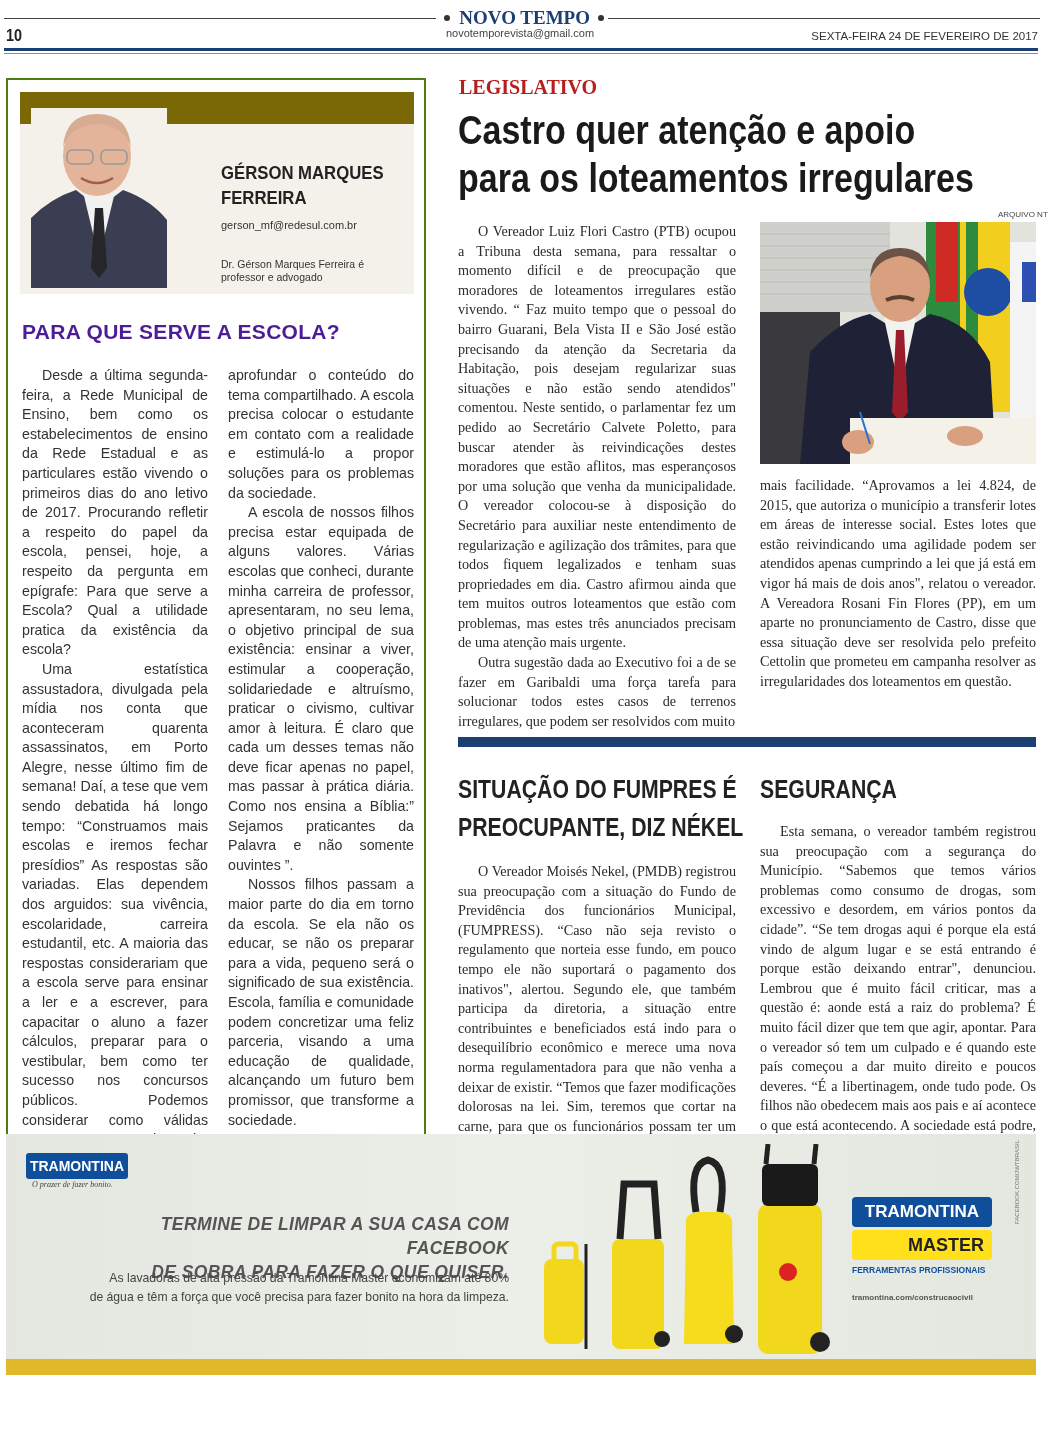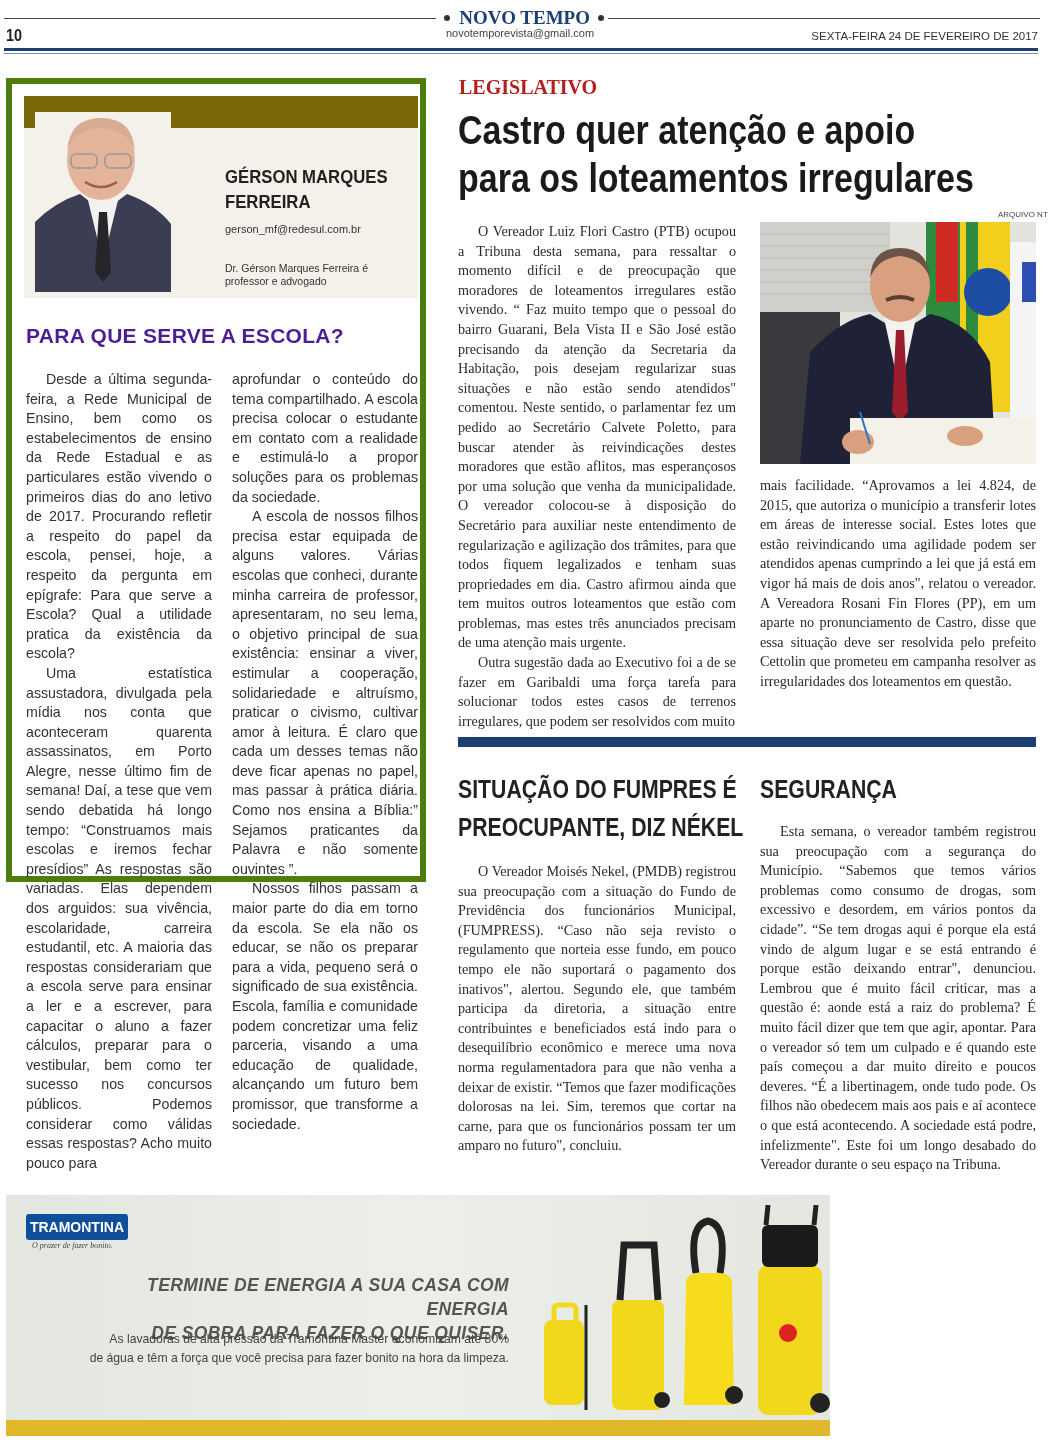--- a/index.html
+++ b/index.html
@@ -14,21 +14,21 @@
   .mh-dot { position: absolute; top: 15px; width: 6px; height: 6px; border-radius: 50%; background: #333; }
   .mh-title { position: absolute; left: 456px; top: 7px; width: 134px; text-align: right;
     font-family: "Liberation Serif", serif; font-weight: bold; font-size: 19px; color: #1c3f73; }
   .mh-page { position: absolute; left: 6px; top: 26px; font-size: 17px; font-weight: bold; color: #222; transform: scaleX(0.85); transform-origin: left; }
   .mh-email { position: absolute; left: 420px; top: 27px; width: 200px; text-align: center; font-size: 11px; color: #444; }
   .mh-date { position: absolute; right: 20px; top: 30px; font-size: 11.5px; color: #333; }
   .mh-rule1 { position: absolute; left: 4px; top: 48px; width: 1034px; height: 3px; background: #1c3f73; }
   .mh-rule2 { position: absolute; left: 4px; top: 53px; width: 1034px; height: 1px; background: #7a8fb0; }
 
   
-  .col-box { position: absolute; left: 6px; top: 78px; width: 420px; height: 804px; border: 6px solid #4d7c0f; background: #fff; }
+  .col-box { position: absolute; left: 6px; top: 78px; width: 420px; height: 1092px; border: 2px solid #4d7c0f; background: #fff; }
   .author-card { position: absolute; left: 12px; top: 12px; width: 394px; height: 202px; background: #f3f1ea; }
   .author-bar { position: absolute; left: 0; top: 0; width: 394px; height: 32px; background: #7a6705; }
   .author-photo { position: absolute; left: 11px; top: 16px; width: 136px; height: 180px; overflow: hidden; }
   .author-name { position: absolute; left: 201px; top: 68px; font-size: 19px; line-height: 25px; font-weight: bold; color: #222; transform: scaleX(0.88); transform-origin: left; }
   .author-email { position: absolute; left: 201px; top: 127px; font-size: 11px; color: #333; }
   .author-bio { position: absolute; left: 201px; top: 166px; font-size: 10.5px; line-height: 13px; color: #333; width: 170px; }
   .col-headline { position: absolute; left: 14px; top: 240px; font-size: 21px; color: #4c1d95; letter-spacing: 0.3px; }
 
   .col-text { position: absolute; top: 286px; width: 186px; font-size: 14.2px; line-height: 19.6px; color: #333; text-align: justify; }
   .col-text.a { left: 14px; }
@@ -50,21 +50,21 @@
 
   .blue-rule { position: absolute; left: 458px; top: 737px; width: 578px; height: 10px; background: #1c3f73; }
 
   .sub-headline { position: absolute; font-size: 25px; line-height: 38px; color: #222; transform: scaleX(0.85); transform-origin: left; white-space: nowrap; }
   .fumpres-h { left: 458px; top: 770px; }
   .seg-h { left: 760px; top: 770px; }
   .fumpres-text { left: 458px; top: 862px; width: 278px; }
   .seg-text { left: 760px; top: 822px; width: 276px; }
 
   
-  .ad { position: absolute; left: 6px; top: 1195px; width: 824px; height: 241px; background: linear-gradient(90deg, #e4e7e0, #eceee8 50%, #e4e7e0); overflow: hidden; }
+  .ad { position: absolute; left: 6px; top: 1134px; width: 1030px; height: 241px; background: linear-gradient(90deg, #e4e7e0, #eceee8 50%, #e4e7e0); overflow: hidden; }
   .ad-bottom { position: absolute; left: 0; top: 225px; width: 1030px; height: 16px; background: #e0b92b; }
   .ad-logo { position: absolute; left: 20px; top: 19px; width: 102px; height: 26px; background: #0f4e9a; border-radius: 3px; color: #fff; font-weight: bold; font-size: 14px; line-height: 26px; text-align: center; }
   .ad-tag { position: absolute; left: 26px; top: 46px; font-family: "Liberation Serif", serif; font-style: italic; font-size: 8px; color: #444; }
   .ad-head { position: absolute; left: 60px; top: 78px; width: 443px; text-align: right; font-weight: bold; font-style: italic; font-size: 17.5px; line-height: 24px; color: #555; letter-spacing: 0.4px; }
   .ad-body { position: absolute; left: 30px; top: 135px; width: 473px; text-align: right; font-size: 12.2px; line-height: 19px; color: #444; }
   .ad-products { position: absolute; left: 530px; top: 10px; width: 300px; height: 215px; }
   .ad-brand { position: absolute; left: 846px; top: 63px; width: 140px; }
   .ad-brand .b1 { height: 30px; background: #0f4e9a; border-radius: 4px; color: #fff; font-weight: bold; font-size: 17px; line-height: 30px; text-align: center; }
   .ad-brand .b2 { height: 30px; margin-top: 3px; background: #ffe01a; border-radius: 4px; color: #222; font-weight: bold; font-size: 18px; line-height: 30px; text-align: right; padding-right: 8px; }
   .ad-brand .b3 { margin-top: 5px; font-weight: bold; font-size: 8.5px; color: #0f4e9a; }
@@ -180,21 +180,21 @@
 
 <h2 class="sub-headline seg-h">SEGURANÇA</h2>
 <article class="serif-text seg-text">
   <p>Esta semana, o vereador também registrou sua preocupação com a segurança do Município. “Sabemos que temos vários problemas como consumo de drogas, som excessivo e desordem, em vários pontos da cidade”. “Se tem drogas aqui é porque ela está vindo de algum lugar e se está entrando é porque estão deixando entrar", denunciou. Lembrou que é muito fácil criticar, mas a questão é: aonde está a raiz do problema? É muito fácil dizer que tem que agir, apontar. Para o vereador só tem um culpado e é quando este país começou a dar muito direito e poucos deveres. “É a libertinagem, onde tudo pode. Os filhos não obedecem mais aos pais e aí acontece o que está acontecendo. A sociedade está podre, infelizmente". Este foi um longo desabado do Vereador durante o seu espaço na Tribuna.</p>
 </article>
 
 <aside class="ad">
   <div class="ad-logo">TRAMONTINA</div>
   <div class="ad-tag">O prazer de fazer bonito.</div>
   <div class="ad-head">
-    <div>TERMINE DE ENERGIA A SUA CASA COM ENERGIA</div>
+    <div>TERMINE DE LIMPAR A SUA CASA COM FACEBOOK</div>
     <div>DE SOBRA PARA FAZER O QUE QUISER.</div>
   </div>
   <div class="ad-body">
     <div>As lavadoras de alta pressão da Tramontina Master economizam até 80%</div>
     <div>de água e têm a força que você precisa para fazer bonito na hora da limpeza.</div>
   </div>
   <svg class="ad-products" viewBox="0 0 300 215">
     <g>
       <rect x="8" y="115" width="40" height="85" rx="8" fill="#f1d81c"></rect>
       <rect x="18" y="100" width="22" height="18" rx="4" fill="none" stroke="#f1d81c" stroke-width="5"></rect>

